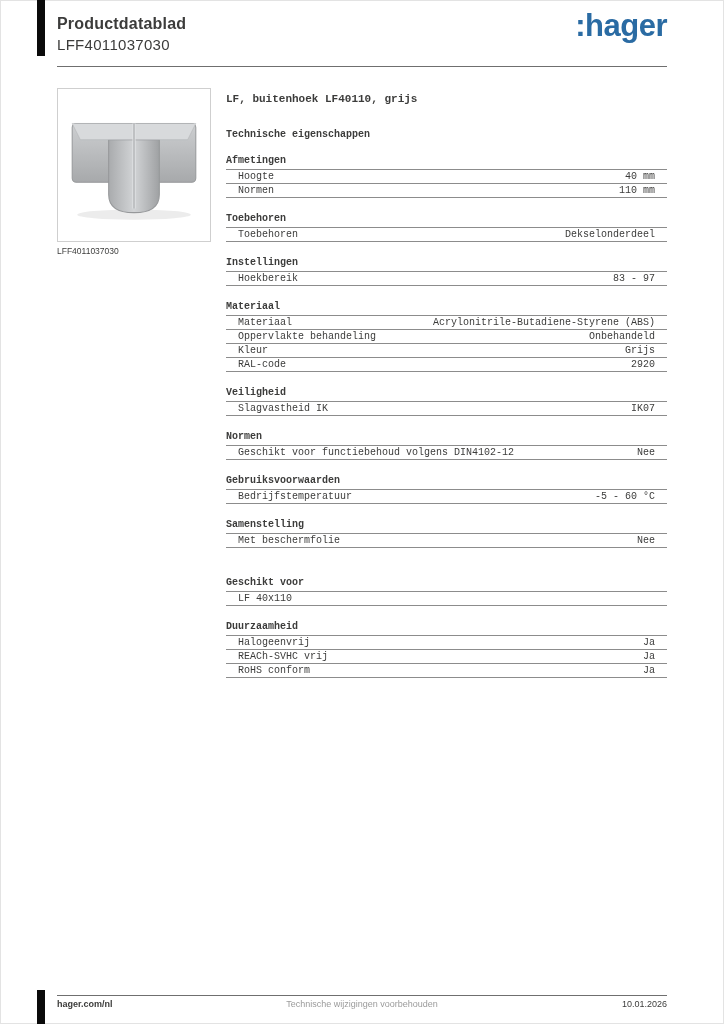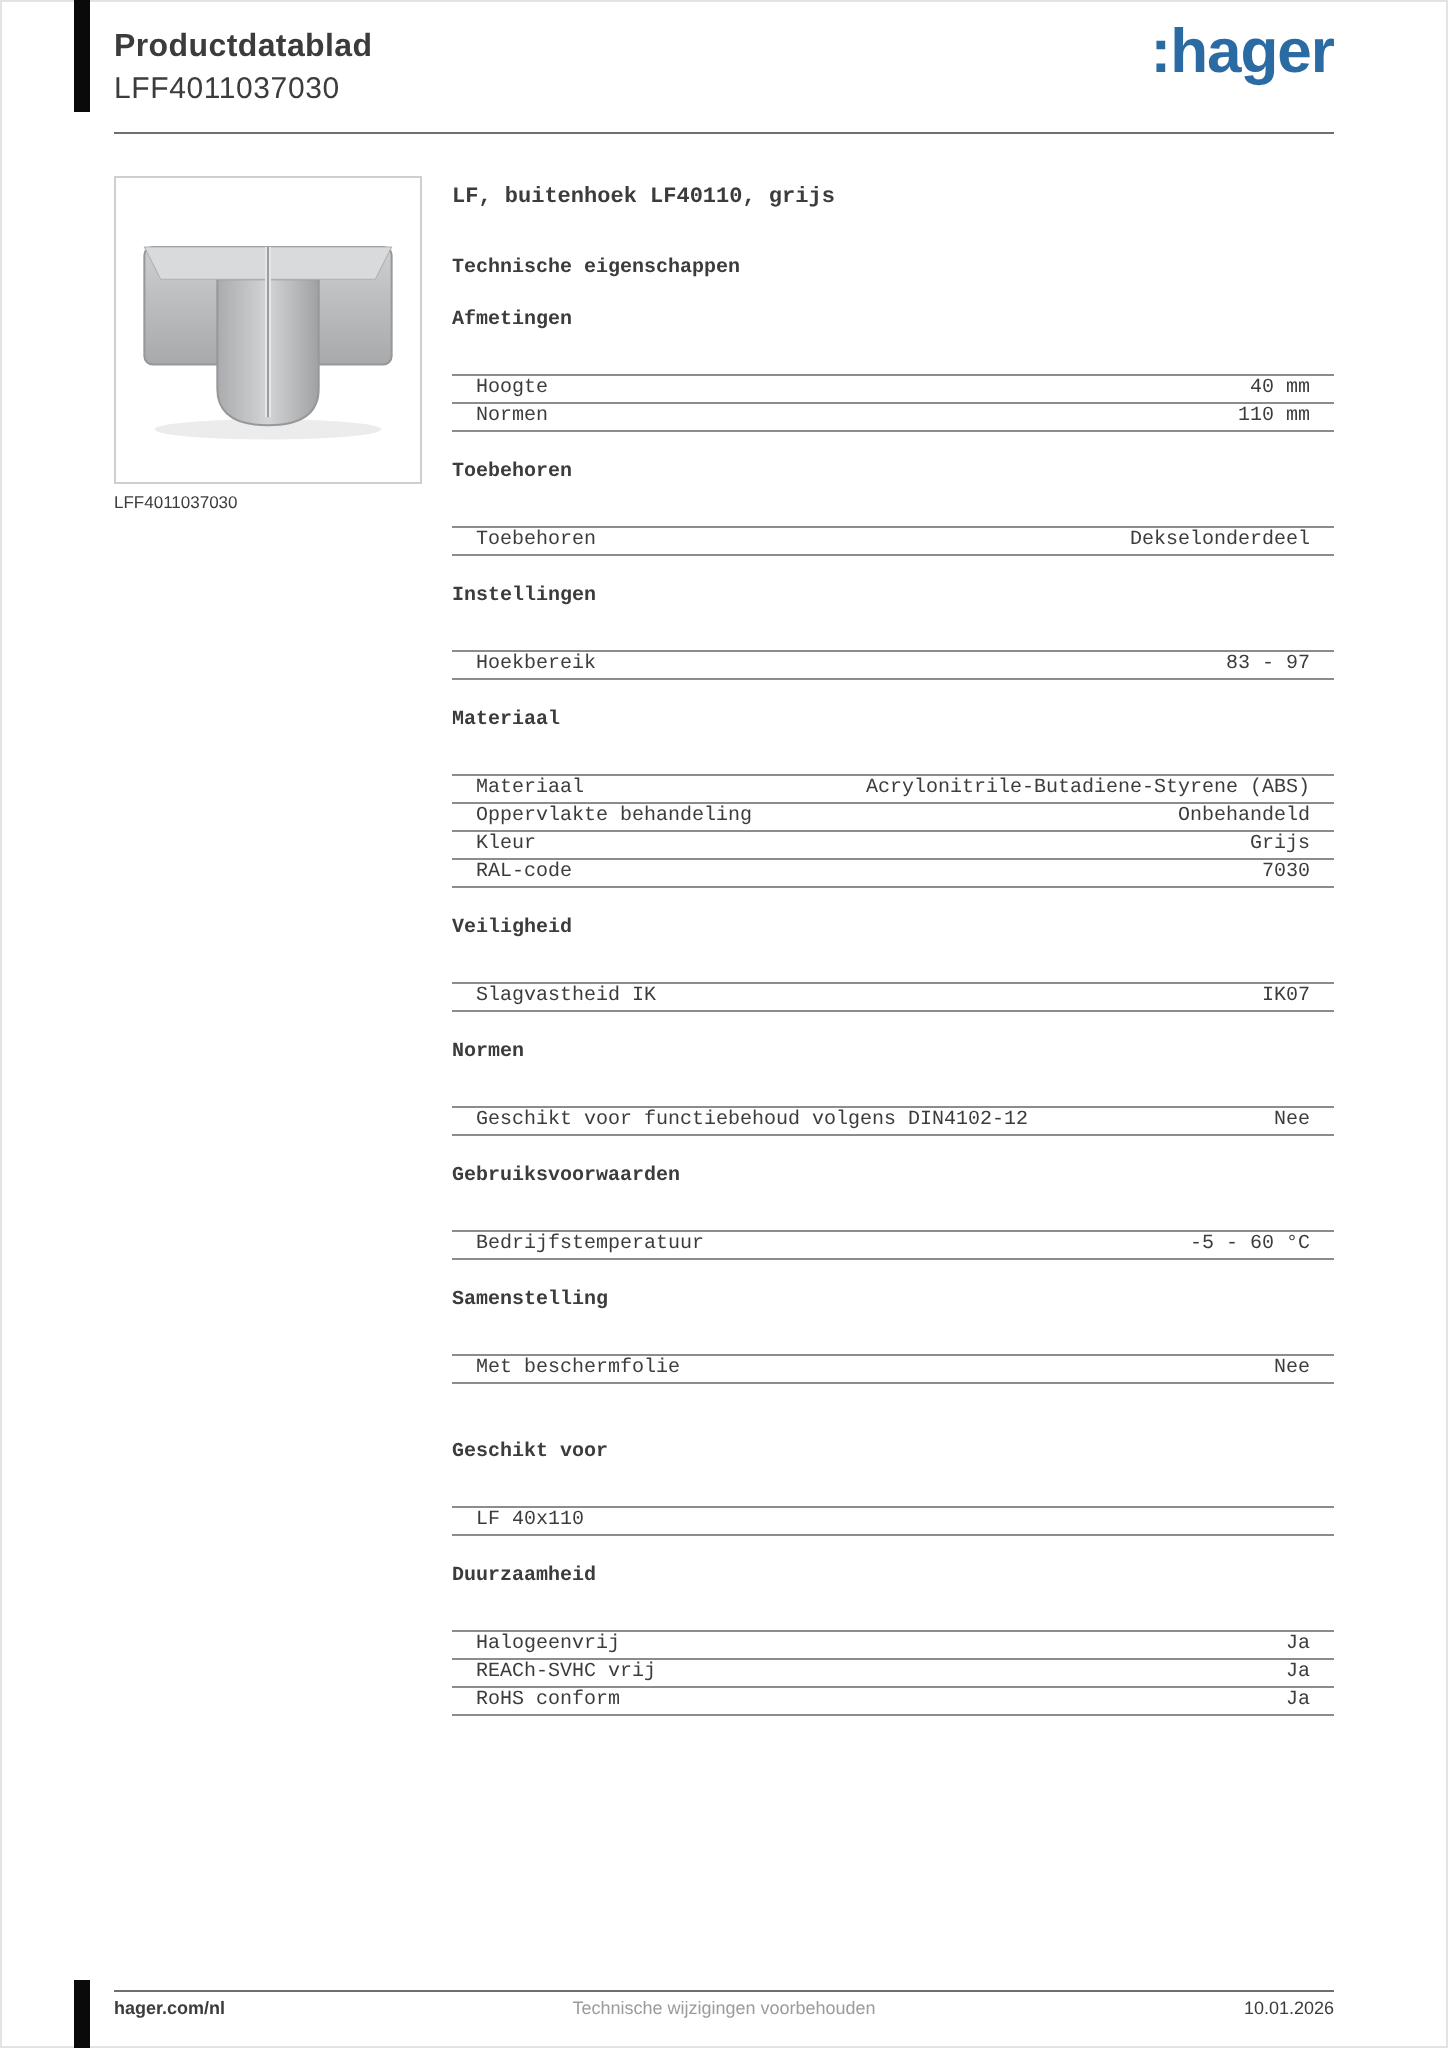--- a/index.html
+++ b/index.html
@@ -20,21 +20,21 @@
   .img-box{position:absolute;left:57px;top:88px;width:152px;height:152px;border:1px solid #cfcfcf;background:#fff;}
   .img-box svg{display:block;width:100%;height:100%;}
   .img-caption{position:absolute;left:57px;top:246px;font-size:8.5px;color:#3c3c3b;}
 
   .content{position:absolute;left:226px;right:57px;top:94px;font-family:Liberation Mono, monospace;}
   .prod-title{font-size:11px;font-weight:700;line-height:11px;}
   .tech-heading{font-size:10px;font-weight:700;line-height:11px;margin-top:24px;}
 
   .section{margin-top:16px;}
   .section:nth-child(9){margin-top:30px;}
-  .section-title{font-size:10px;font-weight:700;line-height:10px;padding-bottom:21px;border-bottom:1px solid #8c8c8c;}
+  .section-title{font-size:10px;font-weight:700;line-height:10px;padding-bottom:3px;border-bottom:1px solid #8c8c8c;}
   .spec-row{display:flex;justify-content:space-between;align-items:baseline;
     font-size:10px;line-height:11px;padding:1px 12px;border-bottom:1px solid #8c8c8c;}
   .spec-value{text-align:right;white-space:nowrap;padding-left:12px;}
 
   .footer-rule{position:absolute;left:57px;right:57px;top:995px;border-top:1px solid #6f6f6f;}
   .footer{position:absolute;left:57px;right:57px;top:999px;height:14px;font-size:9px;}
   .footer-site{position:absolute;left:0;top:0;font-weight:700;}
   .footer-notice{position:absolute;left:0;right:0;top:0;text-align:center;color:#9b9b9b;}
   .footer-date{position:absolute;right:0;top:0;font-weight:400;}
 </style>
@@ -111,21 +111,21 @@
         <div class="spec-row">
           <span class="spec-label">Oppervlakte behandeling</span>
           <span class="spec-value">Onbehandeld</span>
         </div>
         <div class="spec-row">
           <span class="spec-label">Kleur</span>
           <span class="spec-value">Grijs</span>
         </div>
         <div class="spec-row">
           <span class="spec-label">RAL-code</span>
-          <span class="spec-value">7030</span>
+          <span class="spec-value">2920</span>
         </div>
       </div>
       <div class="section">
         <div class="section-title">Veiligheid</div>
         <div class="spec-row">
           <span class="spec-label">Slagvastheid IK</span>
           <span class="spec-value">IK07</span>
         </div>
       </div>
       <div class="section">

